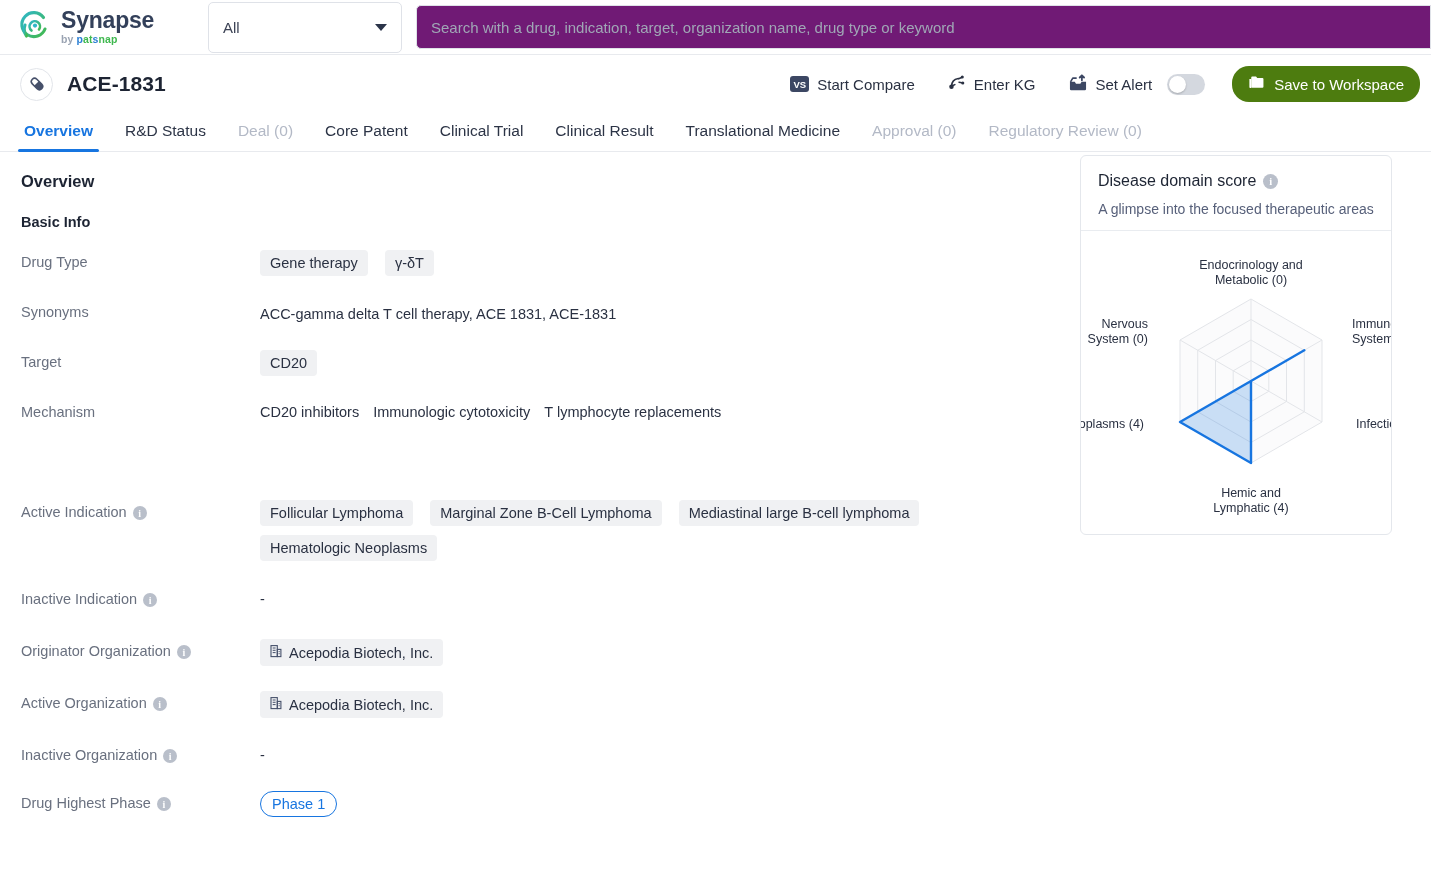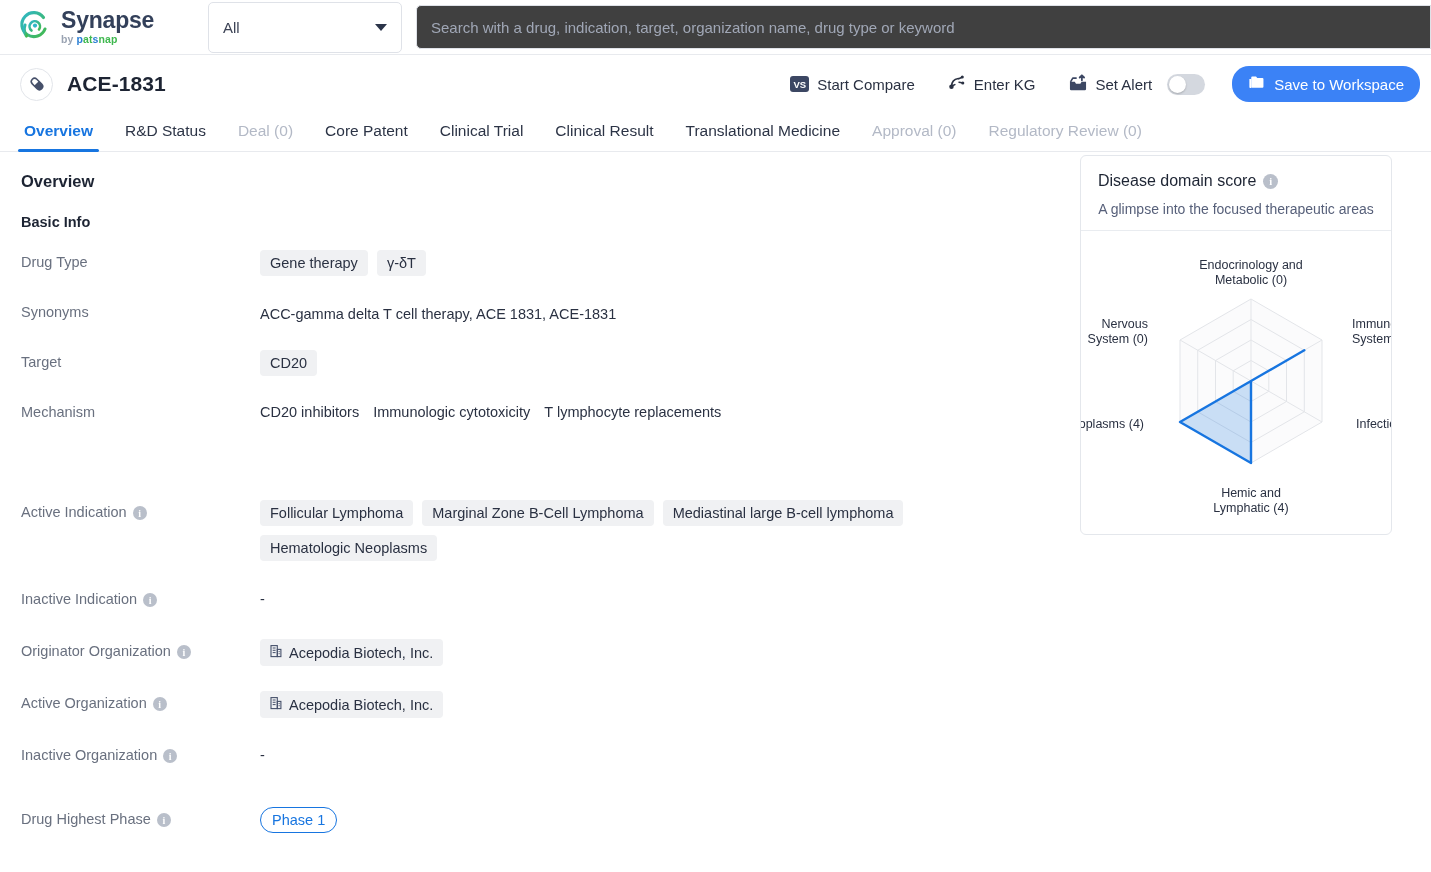--- a/index.html
+++ b/index.html
@@ -48,21 +48,21 @@
     width: 0; height: 0;
     border-left: 6px solid transparent;
     border-right: 6px solid transparent;
     border-top: 7px solid #2b3449;
   }
   .search-field {
     flex: 1; height: 44px; margin-left: 14px;
     border: 1px solid #dfe2e8; border-top-left-radius: 5px; border-bottom-left-radius: 5px;
     display: flex; align-items: center; padding: 0 14px;
     font-size: 15px; color: #a0a7b6;
-    background: #404040; cursor: text;
+    background: #701a75; cursor: text;
   }
 
   
   .drughead {
     height: 58px;
     display: flex; align-items: center;
     padding: 0 11px 0 20px;
   }
   .pill-avatar {
     width: 33px; height: 33px; border-radius: 50%;
@@ -92,21 +92,21 @@
     background: #d4d8df; position: relative; margin-left: 7px;
     cursor: pointer; flex: none;
   }
   .toggle::after {
     content: ""; position: absolute; top: 2px; left: 2px;
     width: 17px; height: 17px; border-radius: 50%;
     background: #fff; box-shadow: 0 1px 2px rgba(0,0,0,.22);
   }
   .btn-primary {
     display: flex; align-items: center; gap: 9px;
-    background: #3b82f6; color: #fff;
+    background: #4d7c0f; color: #fff;
     height: 36px; padding: 4px 16px; border-radius: 17px;
     font-size: 15px; margin-left: 11px; cursor: pointer;
     border: none; font-family: inherit;
   }
 
   
   .tabs {
     display: flex; align-items: flex-end;
     border-bottom: 1px solid #e8eaee;
     padding: 0 0 0 8px; height: 39px;
@@ -129,21 +129,21 @@
   .sec-title { font-size: 16.5px; font-weight: 700; color: #1d2433; }
   .sub-title { font-size: 14.5px; font-weight: 700; color: #1d2433; margin-top: 23px; }
 
   .row { display: flex; margin-top: 20px; min-height: 30px; }
   .row-label {
     width: 239px; flex: none;
     font-size: 14.5px; color: #69707f;
     display: flex; align-items: flex-start; gap: 6px;
     padding-top: 4px;
   }
-  .row-value { flex: 1; display: flex; flex-wrap: wrap; gap: 9px 9px; align-items: flex-start; }
+  .row-value { flex: 1; display: flex; flex-wrap: wrap; gap: 9px 17px; align-items: flex-start; }
   .info-i {
     width: 14px; height: 14px; border-radius: 50%;
     background: #b9bfca; color: #fff;
     font-size: 10px; font-weight: 700;
     display: inline-flex; align-items: center; justify-content: center;
     flex: none; margin-top: 2px; cursor: pointer;
     font-family: "Liberation Serif", serif;
   }
   .tag {
     background: #f0f1f3; color: #2a3142;
@@ -399,21 +399,21 @@
     <div class="row" style="margin-top:22px">
       <div class="row-label">
         <span>Inactive Organization</span>
         <span class="info-i">i</span>
       </div>
       <div class="row-value">
         <span class="dash">-</span>
       </div>
     </div>
 
-    <div class="row" style="margin-top:34px">
+    <div class="row" style="margin-top:18px">
       <div class="row-label">
         <span>Drug Highest Phase</span>
         <span class="info-i">i</span>
       </div>
       <div class="row-value">
         <span class="phase-pill">Phase 1</span>
       </div>
     </div>
   </div>
 

